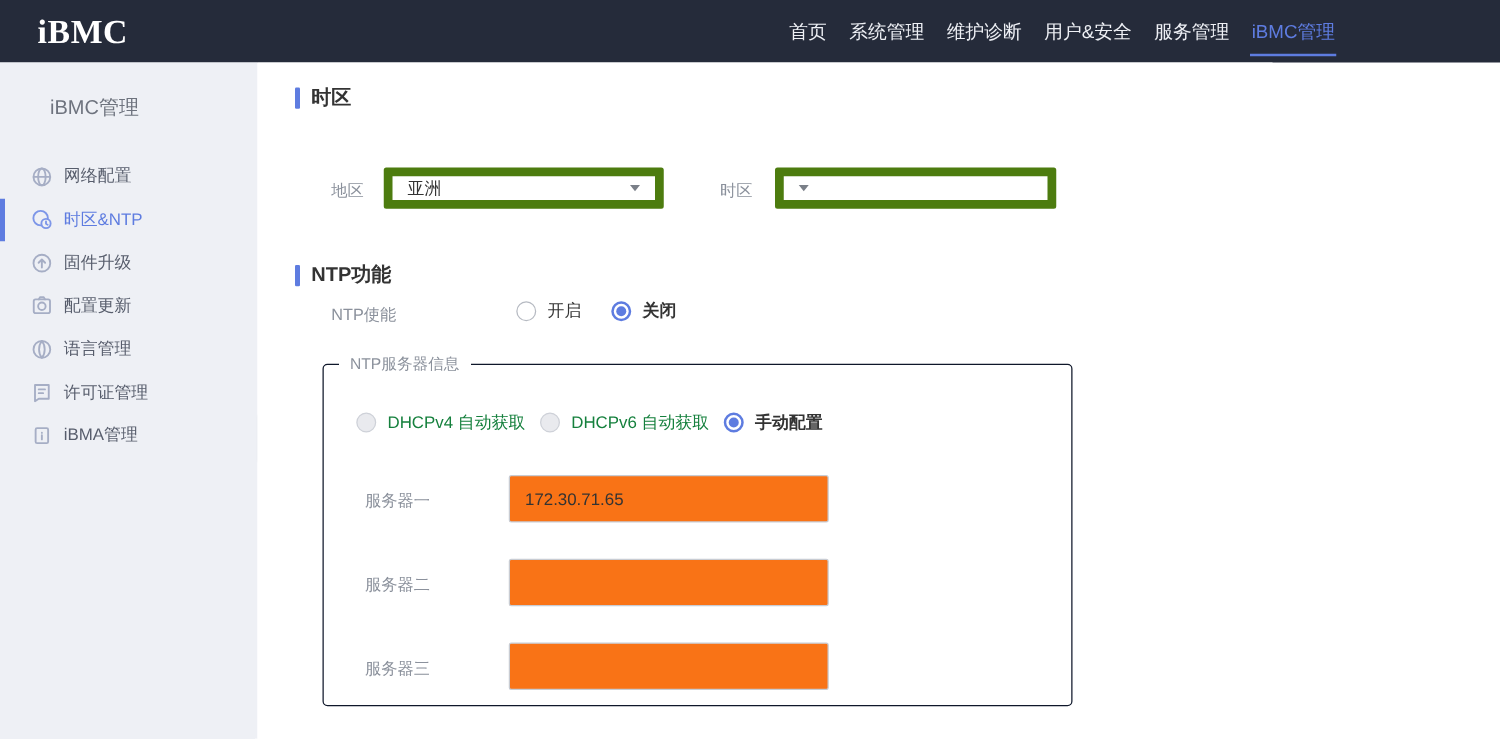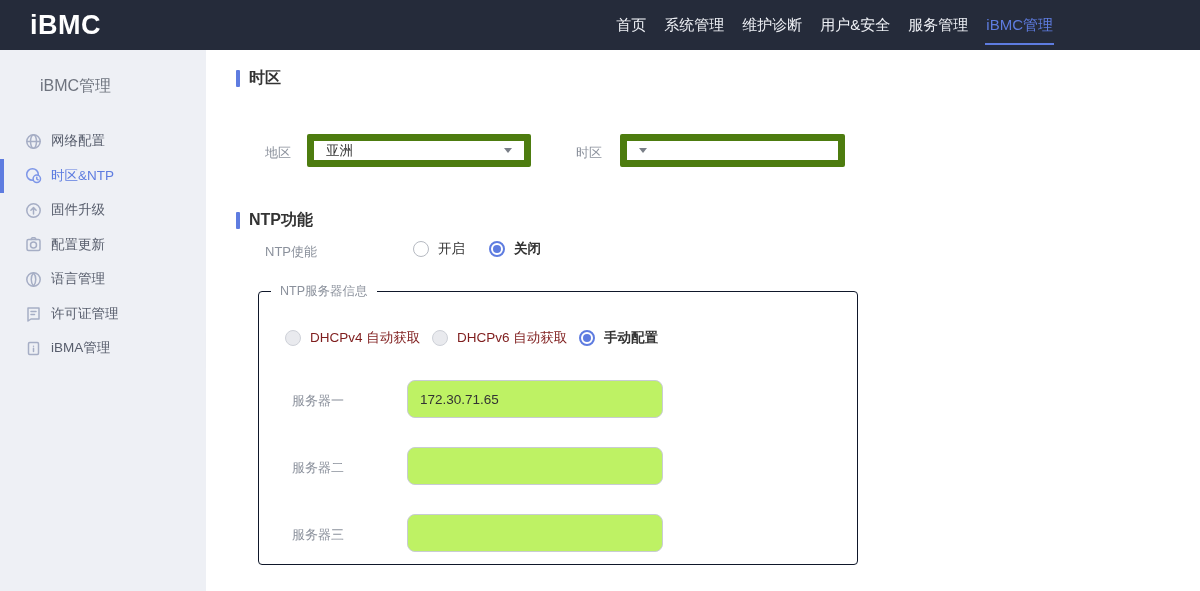--- a/index.html
+++ b/index.html
@@ -9,23 +9,24 @@
     background:#fff; color:#333; font-size:14px; position:relative;
   }
   
   .header {
     position:absolute; top:0; left:0; width:1200px; height:50px;
     background:#252b3a; display:flex; align-items:center;
   }
   .logo {
     color:#fff; font-size:27px; font-weight:700; margin-left:30px;
     letter-spacing:0.5px;
+    font-family:Liberation Serif, serif;
   }
   .top-nav {
-    position:absolute; right:146px; top:0; height:50px;
+    position:absolute; right:131px; top:0; height:50px;
     display:flex; align-items:center; column-gap:16px;
   }
   .nav-item {
     position:relative; height:50px; display:flex; align-items:center;
     color:#eef0f5; font-size:15px; cursor:pointer; padding:0 1px;
   }
   .nav-item.active { color:#5e7ce0; }
   .nav-item.active::after {
     content:""; position:absolute; left:0; right:0; bottom:5px;
     height:2px; background:#5e7ce0;
@@ -84,35 +85,35 @@
     border:1px solid #b6bac2; position:relative; flex:0 0 16px;
   }
   .radio.on { border:2px solid #5e7ce0; }
   .radio.on::after {
     content:""; position:absolute; left:50%; top:50%; width:8px; height:8px;
     margin:-4px 0 0 -4px; border-radius:50%; background:#5e7ce0;
   }
   .radio.disabled { background:#e9eaee; border:1px solid #ced1d8; }
   .radio-opt .r-label { margin-left:9px; font-size:13.5px; color:#333; font-weight:700; }
   .radio-opt.plain .r-label { font-weight:400; }
-  .radio-opt.disabled .r-label { color:#7f1d1d; font-weight:400; }
+  .radio-opt.disabled .r-label { color:#15803d; font-weight:400; }
   
   .server-group {
     position:absolute; left:52px; top:233px; width:600px; height:282px;
     border:1px solid #0f172a; border-radius:4px;
   }
   .server-group legend {
     margin-left:12px; padding:0 9px; font-size:12.5px; color:#8b919c;
   }
   .srv-row { position:absolute; left:0; width:100%; }
   .srv-row .field-label { position:absolute; left:33px; top:12px; }
   .text-input {
     position:absolute; left:148px; top:0; width:256px; height:38px;
-    border:1px solid #c8ccd3; border-radius:8px; padding:0 12px;
-    font-size:13.5px; color:#333; background:#bef264; outline:none;
+    border:1px solid #c8ccd3; border-radius:2px; padding:0 12px;
+    font-size:13.5px; color:#333; background:#f97316; outline:none;
     font-family:"Liberation Sans","DejaVu Sans",sans-serif;
   }
 </style>
 </head>
 <body>
 
 <div class="header">
   <div class="logo">iBMC</div>
   <div class="top-nav">
     <div class="nav-item">首页</div>

